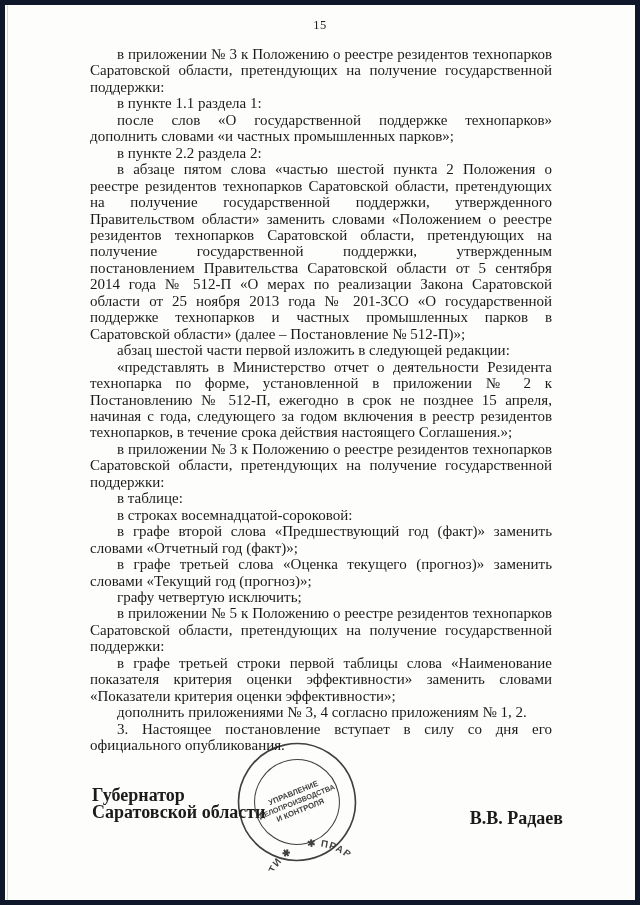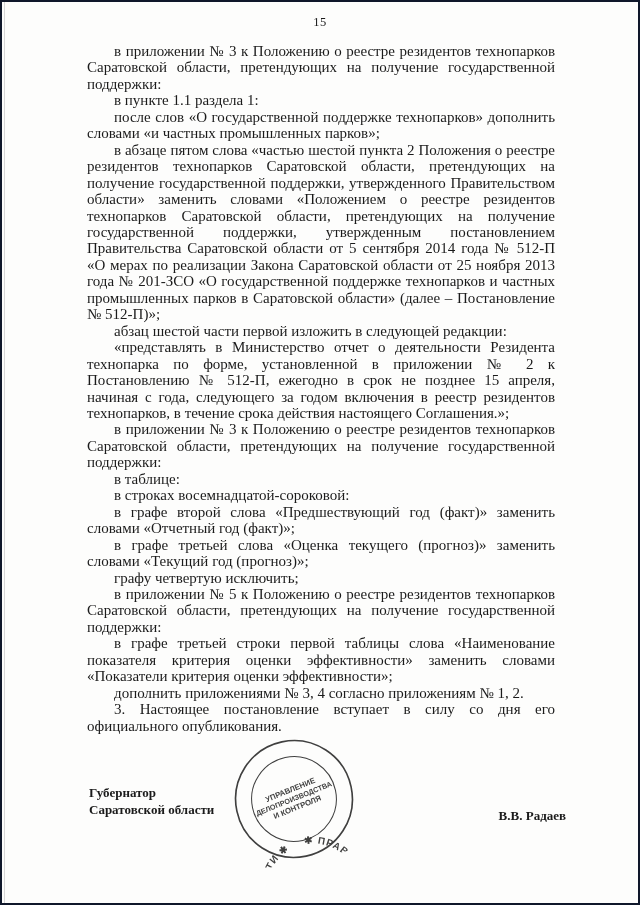--- a/index.html
+++ b/index.html
@@ -2,21 +2,21 @@
 <html><head>
 <meta charset="utf-8">
 <style>
   html, body { margin: 0; padding: 0; background: #ffffff; }
   .page {
     position: relative;
     width: 640px;
     height: 905px;
     box-sizing: border-box;
     background: #fdfdfc;
-    border: 2px solid #0f172a;
+    border: 5px solid #0f172a;
     font-family: "Liberation Serif", serif;
     color: #1b1b1b;
     overflow: hidden;
   }
   .page::after {
     content: "";
     position: absolute;
     left: 2px; top: 0; bottom: 0;
     width: 1px;
     background: #d6d6d6;
@@ -39,21 +39,21 @@
   }
   .sig-row {
     position: absolute;
     left: 87px;
     right: 72px;
     top: 782px;
     display: flex;
     justify-content: space-between;
     align-items: flex-start;
     font-weight: bold;
-    font-size: 13px;
+    font-size: 18px;
     line-height: 17px;
   }
   .sig-right { margin-top: 23px; }
   .stamp {
     position: absolute;
     left: 230px;
     top: 735px;
     width: 124px;
     height: 124px;
     transform: rotate(-12deg);
@@ -65,20 +65,21 @@
 <body>
 
 <div class="page">
 
   <div class="page-number">15</div>
 
   <div class="content">
     <p>в приложении № 3 к Положению о реестре резидентов технопарков Саратовской области, претендующих на получение государственной поддержки:</p>
     <p>в пункте 1.1 раздела 1:</p>
     <p>после слов «О государственной поддержке технопарков» дополнить словами «и частных промышленных парков»;</p>
+    <p>в пункте 2.2 раздела 2:</p>
     <p>в абзаце пятом слова «частью шестой пункта 2 Положения о реестре резидентов технопарков Саратовской области, претендующих на получение государственной поддержки, утвержденного Правительством области» заменить словами «Положением о реестре резидентов технопарков Саратовской области, претендующих на получение государственной поддержки, утвержденным постановлением Правительства Саратовской области от 5 сентября 2014 года № 512-П «О мерах по реализации Закона Саратовской области от 25 ноября 2013 года № 201-ЗСО «О государственной поддержке технопарков и частных промышленных парков в Саратовской области» (далее – Постановление № 512-П)»;</p>
     <p>абзац шестой части первой изложить в следующей редакции:</p>
     <p>«представлять в Министерство отчет о деятельности Резидента технопарка по форме, установленной в приложении № 2 к Постановлению № 512-П, ежегодно в срок не позднее 15 апреля, начиная с года, следующего за годом включения в реестр резидентов технопарков, в течение срока действия настоящего Соглашения.»;</p>
     <p>в приложении № 3 к Положению о реестре резидентов технопарков Саратовской области, претендующих на получение государственной поддержки:</p>
     <p>в таблице:</p>
     <p>в строках восемнадцатой-сороковой:</p>
     <p>в графе второй слова «Предшествующий год (факт)» заменить словами «Отчетный год (факт)»;</p>
     <p>в графе третьей слова «Оценка текущего (прогноз)» заменить словами «Текущий год (прогноз)»;</p>
     <p>графу четвертую исключить;</p>
     <p>в приложении № 5 к Положению о реестре резидентов технопарков Саратовской области, претендующих на получение государственной поддержки:</p>

